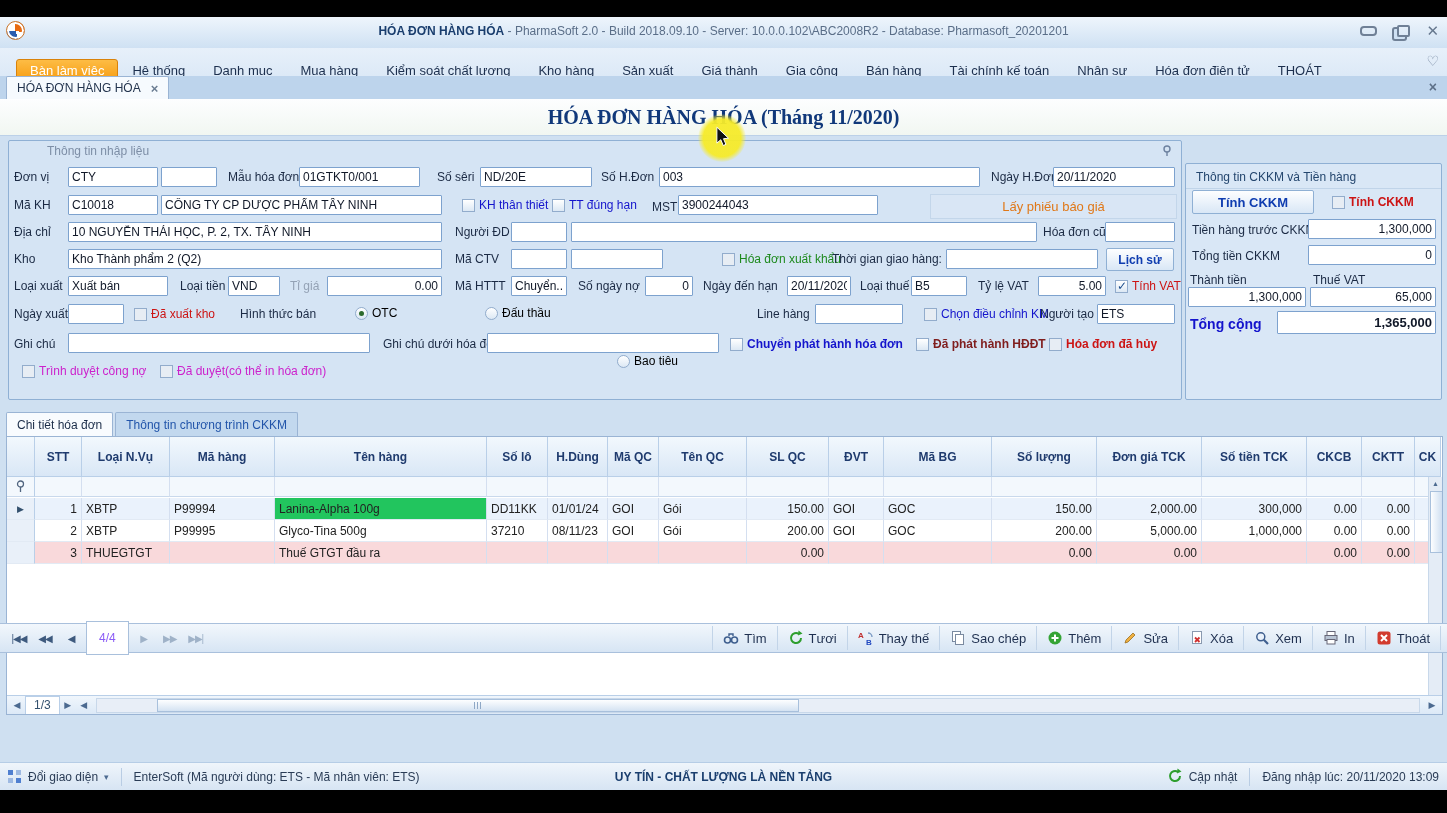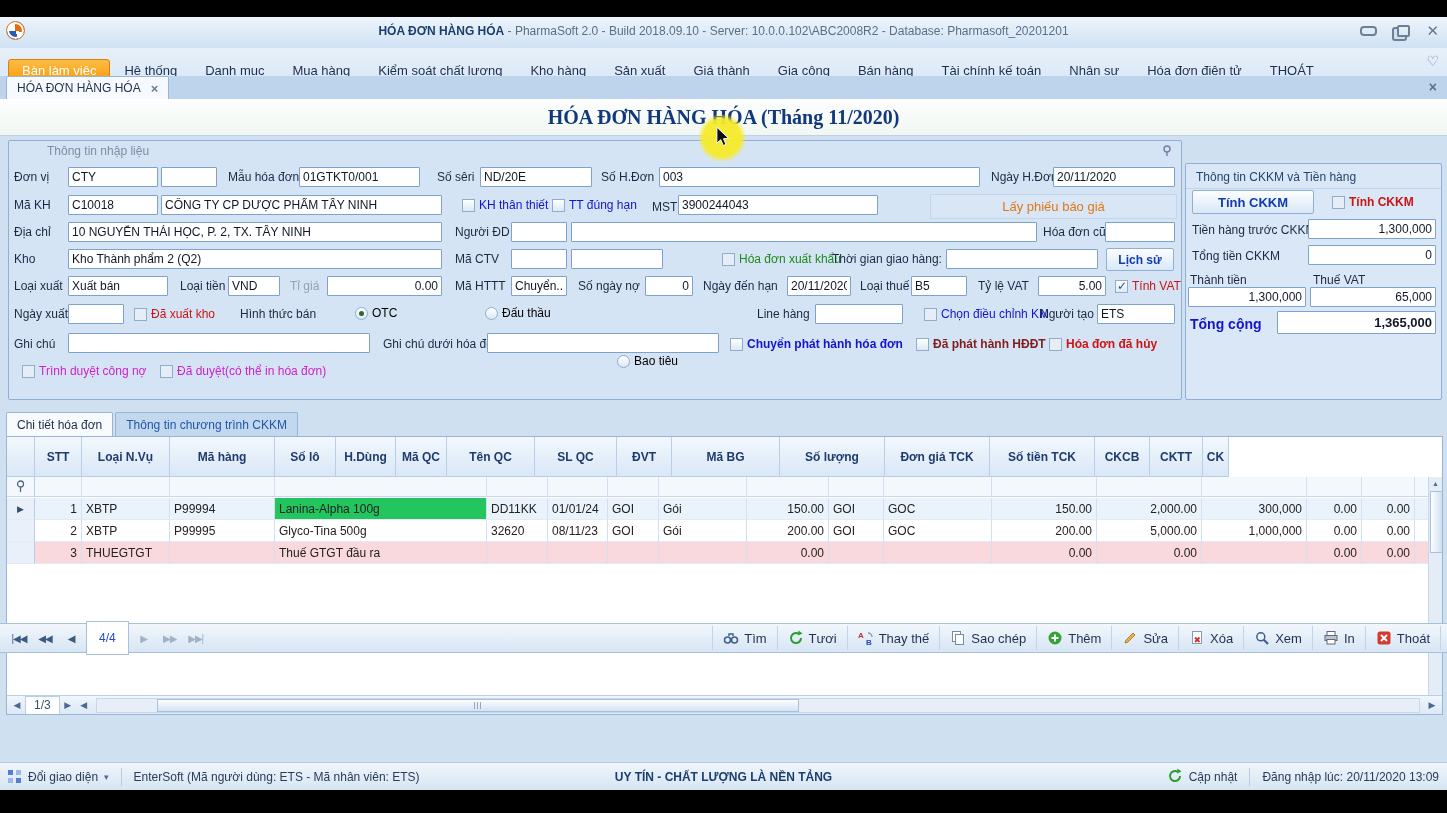--- a/index.html
+++ b/index.html
@@ -10,21 +10,21 @@
             background:linear-gradient(#eef5fc,#cfe1f3);border-bottom:1px solid #b6cde6;}
   .logo{position:absolute;left:6px;top:4px;width:17px;height:17px;border-radius:50%;
         background:conic-gradient(#e86a10 0 30%,#ffffff 30% 45%,#2a5db0 45% 75%,#ffffff 75% 100%);
         border:1px solid #c9742a;box-shadow:inset 0 0 0 2px #fff;}
   .title-text{position:absolute;left:0;right:0;top:7px;text-align:center;font-size:12px;color:#5a6e88;white-space:nowrap;}
   .title-text b{color:#1a3e6e;}
   .winbtns{position:absolute;right:8px;top:8px;display:flex;gap:16px;align-items:center;}
   .wb-min{width:13px;height:6px;border:2px solid #6f8096;border-radius:4px;}
   .wb-restore{width:9px;height:8px;border:2px solid #6f8096;border-radius:2px;box-shadow:-4px 3px 0 -1px #cfe1f3,-4px 3px 0 1px #6f8096;margin-left:4px;}
   .wb-close{font-size:15px;font-weight:bold;color:#66788e;line-height:12px;}
-  .menubar{position:absolute;left:0;top:48px;width:1447px;height:44px;background:linear-gradient(#e7f0fa,#d6e5f5);display:flex;align-items:center;padding-left:8px;box-sizing:border-box;}
+  .menubar{position:absolute;left:0;top:48px;width:1447px;height:44px;background:linear-gradient(#e7f0fa,#d6e5f5);display:flex;align-items:center;padding-left:16px;box-sizing:border-box;}
   .menu-item{font-size:13px;color:#1c2f4e;padding:4px 14px;white-space:nowrap;border-radius:3px;}
   .menu-item.active{background:linear-gradient(#fdbc45,#f79c10);color:#fff;border:1px solid #d9820a;padding:3px 13px;}
   .heart{position:absolute;right:8px;top:53px;font-size:14px;color:#7e90a8;}
   .tabbar{position:absolute;left:0;top:76px;width:1447px;height:23px;background:#bdd4ec;border-bottom:1px solid #9ab4d4;}
   .doc-tab{position:absolute;left:6px;top:0;height:22px;background:#f6fafe;border:1px solid #9ab4d4;border-bottom:none;
            display:flex;align-items:center;gap:10px;padding:0 10px;font-size:12px;color:#23344e;border-radius:2px 2px 0 0;}
   .tab-x{font-size:13px;color:#6a7c92;font-weight:bold;}
   .tabbar-x{position:absolute;right:10px;top:3px;font-size:14px;color:#5d7088;font-weight:bold;}
   
   .content{position:absolute;left:0;top:99px;width:1447px;height:663px;background:#cfe0f1;}
@@ -82,21 +82,21 @@
            background:repeating-linear-gradient(90deg,#8fa8c6 0 1px,transparent 1px 3px);}
   .vscroll{position:absolute;right:0;top:40px;width:13px;bottom:19px;background:#e4ecf6;border-left:1px solid #c8d8ea;}
   .vs-arrow{height:13px;text-align:center;font-size:7px;color:#4c6a90;line-height:13px;}
   .vs-thumb{position:absolute;top:14px;left:1px;width:11px;height:60px;background:linear-gradient(90deg,#fdfeff,#cfdff1);border:1px solid #a8c0dc;}
   
   .navbar{position:absolute;left:0;top:623px;width:1447px;height:30px;background:linear-gradient(#f2f7fc,#d7e5f4);
           border-top:1px solid #a9c0dc;border-bottom:1px solid #a9c0dc;display:flex;align-items:center;box-sizing:border-box;padding:0 6px;}
   .nav-btn{min-width:24px;height:22px;display:flex;align-items:center;justify-content:center;font-size:10px;color:#3e5a7e;
            border:1px solid transparent;border-radius:2px;letter-spacing:-1px;}
   .nav-btn.dim{color:#9fb2c8;}
-  .nav-pos{background:#fff;border:1px solid #a9c0dc;height:20px;line-height:20px;padding:6px 12px;font-size:12px;color:#1d4ed8;margin:4px 2px;}
+  .nav-pos{background:#fff;border:1px solid #a9c0dc;height:20px;line-height:20px;padding:6px 12px;font-size:12px;color:#8b5cf6;margin:4px 2px;}
   .toolbar{margin-left:auto;display:flex;align-items:center;height:100%;}
   .tb-btn{display:flex;align-items:center;gap:5px;font-size:13px;color:#1f3050;padding:0 10px;height:24px;border-right:1px solid #c2d4e8;}
   .tb-btn:first-child{border-left:1px solid #c2d4e8;}
   .tb-btn svg{flex:none;}
   
   .statusbar{position:absolute;left:0;top:762px;width:1447px;height:28px;background:linear-gradient(#eff5fb,#d6e4f3);
              border-top:1px solid #b6cde6;font-size:12px;color:#2a3c56;}
   .sb-left{position:absolute;left:8px;top:0;height:28px;display:flex;align-items:center;gap:6px;}
   .sb-sep{width:1px;height:18px;background:#b9cde4;margin:0 6px;}
   .sb-center{position:absolute;left:0;right:0;top:0;height:28px;text-align:center;line-height:28px;font-weight:bold;color:#1a3e6e;}
@@ -319,20 +319,21 @@
         <div class="dtab active">Chi tiết hóa đơn</div>
         <div class="dtab">Thông tin chương trình CKKM</div>
       </div>
     <div class="grid">
       <div id="grid-body">
           <div class="g-row g-head" style="height: 40px;">
             <div class="g-cell g-sel" style="width: 28px;"></div>
             <div class="g-cell " style="width: 47px;">STT</div>
             <div class="g-cell " style="width: 88px;">Loại N.Vụ</div>
             <div class="g-cell " style="width: 105px;">Mã hàng</div>
+            <div class="g-cell " style="width: 212px;">Tên hàng</div>
             <div class="g-cell " style="width: 61px;">Số lô</div>
             <div class="g-cell " style="width: 60px;">H.Dùng</div>
             <div class="g-cell " style="width: 51px;">Mã QC</div>
             <div class="g-cell " style="width: 88px;">Tên QC</div>
             <div class="g-cell " style="width: 82px;">SL QC</div>
             <div class="g-cell " style="width: 55px;">ĐVT</div>
             <div class="g-cell " style="width: 108px;">Mã BG</div>
             <div class="g-cell " style="width: 105px;">Số lượng</div>
             <div class="g-cell " style="width: 105px;">Đơn giá TCK</div>
             <div class="g-cell " style="width: 105px;">Số tiền TCK</div>
@@ -384,21 +385,21 @@
             <div class="g-cell r" style="width: 55px; background: rgb(234, 242, 252);">0.00</div>
             <div class="g-cell r" style="width: 53px; background: rgb(234, 242, 252);">0.00</div>
             <div class="g-cell r" style="width: 26px; background: rgb(234, 242, 252);"></div>
           </div>
           <div class="g-row g-data" style="height: 22px;">
             <div class="g-cell g-sel" style="width: 28px; font-size: 9px;"></div>
             <div class="g-cell r" style="width: 47px; background: rgb(255, 255, 255);">2</div>
             <div class="g-cell l" style="width: 88px; background: rgb(255, 255, 255);">XBTP</div>
             <div class="g-cell l" style="width: 105px; background: rgb(255, 255, 255);">P99995</div>
             <div class="g-cell l" style="width: 212px; background: rgb(255, 255, 255);">Glyco-Tina 500g</div>
-            <div class="g-cell l" style="width: 61px; background: rgb(255, 255, 255);">32620</div>
+            <div class="g-cell l" style="width: 61px; background: rgb(255, 255, 255);">37210</div>
             <div class="g-cell l" style="width: 60px; background: rgb(255, 255, 255);">08/11/23</div>
             <div class="g-cell l" style="width: 51px; background: rgb(255, 255, 255);">GOI</div>
             <div class="g-cell l" style="width: 88px; background: rgb(255, 255, 255);">Gói</div>
             <div class="g-cell r" style="width: 82px; background: rgb(255, 255, 255);">200.00</div>
             <div class="g-cell l" style="width: 55px; background: rgb(255, 255, 255);">GOI</div>
             <div class="g-cell l" style="width: 108px; background: rgb(255, 255, 255);">GOC</div>
             <div class="g-cell r" style="width: 105px; background: rgb(255, 255, 255);">200.00</div>
             <div class="g-cell r" style="width: 105px; background: rgb(255, 255, 255);">5,000.00</div>
             <div class="g-cell r" style="width: 105px; background: rgb(255, 255, 255);">1,000,000</div>
             <div class="g-cell r" style="width: 55px; background: rgb(255, 255, 255);">0.00</div>

